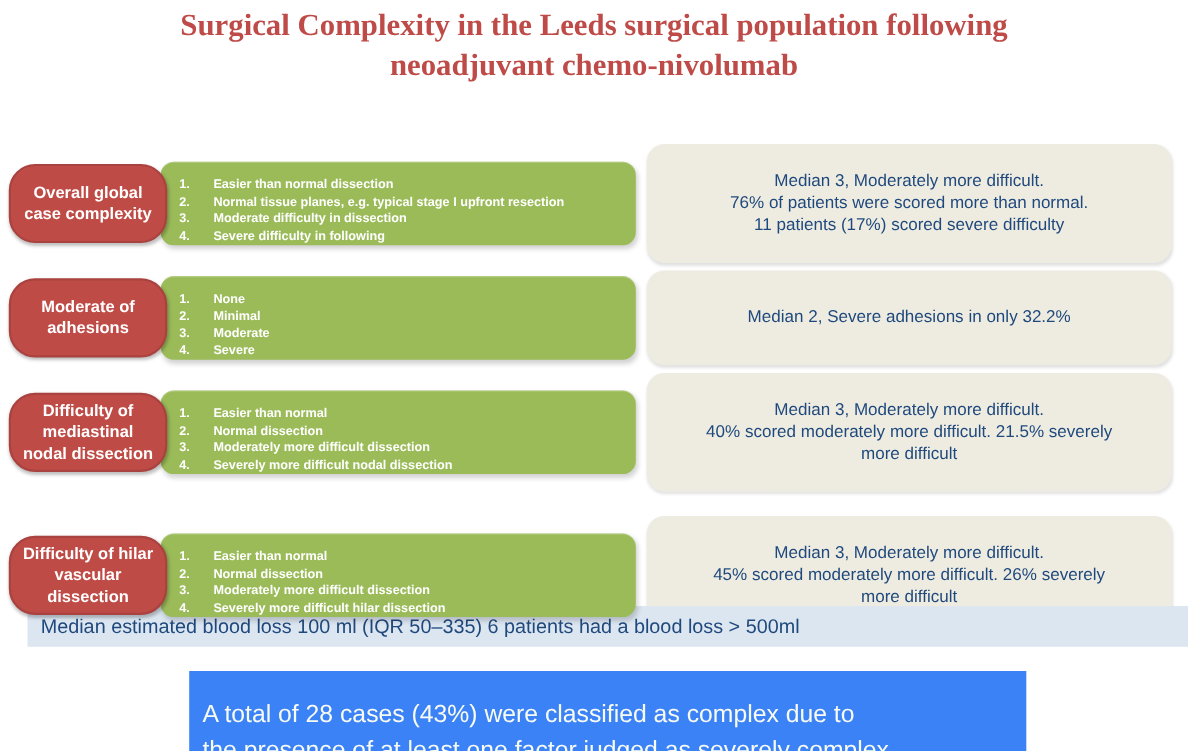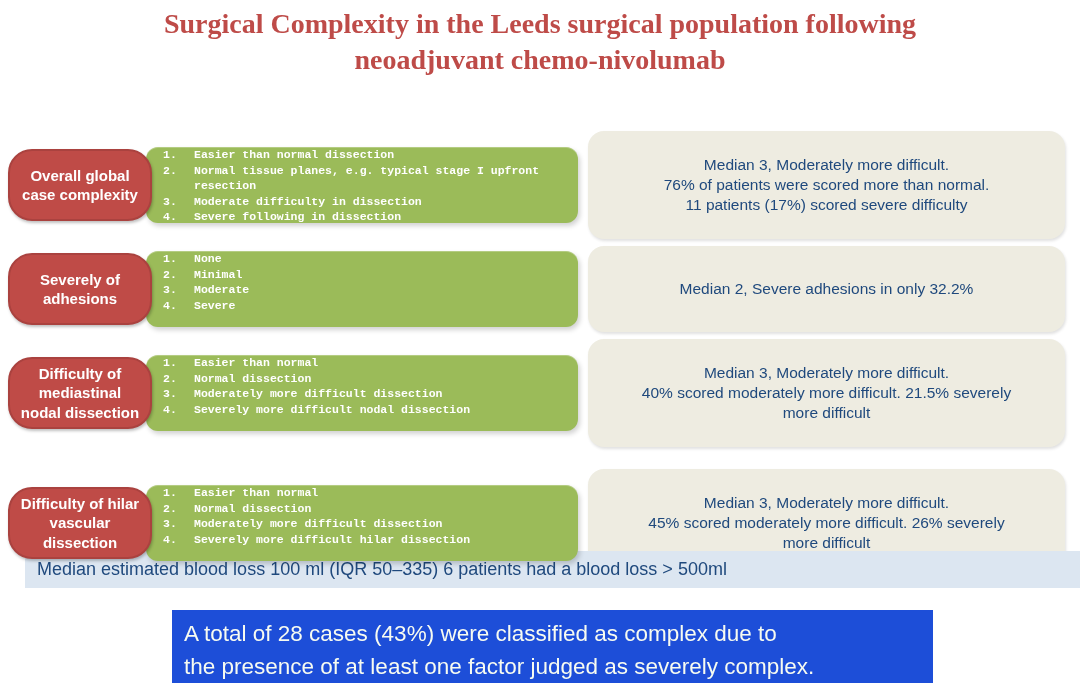--- a/index.html
+++ b/index.html
@@ -61,22 +61,21 @@
   .scale {
     position: relative;
     z-index: 1;
     margin-left: -6px;
     width: 432px;
     height: 76px;
     background: #9BBB59;
     border-radius: 12px;
     box-shadow: 2px 3px 5px rgba(0,0,0,0.18), inset 0 1px 0 rgba(255,255,255,0.25);
     display: flex;
-    align-items: flex-start;
-    font-family: Liberation Mono, monospace;
+    align-items: flex-end;
   }
   ol.scale-list {
     list-style: none;
     counter-reset: item;
     padding-left: 17px;
     width: 100%;
   }
   ol.scale-list li {
     counter-increment: item;
     display: flex;
@@ -121,25 +120,25 @@
     align-items: center;
     padding-left: 12px;
   }
 
   
   .summary {
     position: absolute;
     top: 610px; left: 172px;
     width: 761px;
     height: 73px;
-    background: #1d4ed8;
+    background: #3b82f6;
     color: #F7FBF1;
     font-size: 22.5px;
     line-height: 33px;
-    padding: 7px 12px;
+    padding: 22px 12px;
     white-space: pre-line;
     overflow: hidden;
   }
 </style>
 </head>
 <body>
 
 <div class="title">
   <div>Surgical Complexity in the Leeds surgical population following</div>
   <div>neoadjuvant chemo-nivolumab</div>
@@ -147,31 +146,31 @@
 
 <div class="row row-1">
   <div class="cat">
     <span>Overall global case complexity</span>
   </div>
   <div class="scale">
     <ol class="scale-list">
       <li>Easier than normal dissection</li>
       <li>Normal tissue planes, e.g. typical stage I upfront resection</li>
       <li>Moderate difficulty in dissection</li>
-      <li>Severe following in dissection</li>
+      <li>Severe difficulty in following</li>
     </ol>
   </div>
   <div class="result">Median 3, Moderately more difficult.
 76% of patients were scored more than normal.
 11 patients (17%) scored severe difficulty</div>
 </div>
 
 <div class="row row-2">
   <div class="cat">
-    <span>Severely of adhesions</span>
+    <span>Moderate of adhesions</span>
   </div>
   <div class="scale">
     <ol class="scale-list">
       <li>None</li>
       <li>Minimal</li>
       <li>Moderate</li>
       <li>Severe</li>
     </ol>
   </div>
   <div class="result">Median 2, Severe adhesions in only 32.2%</div>

